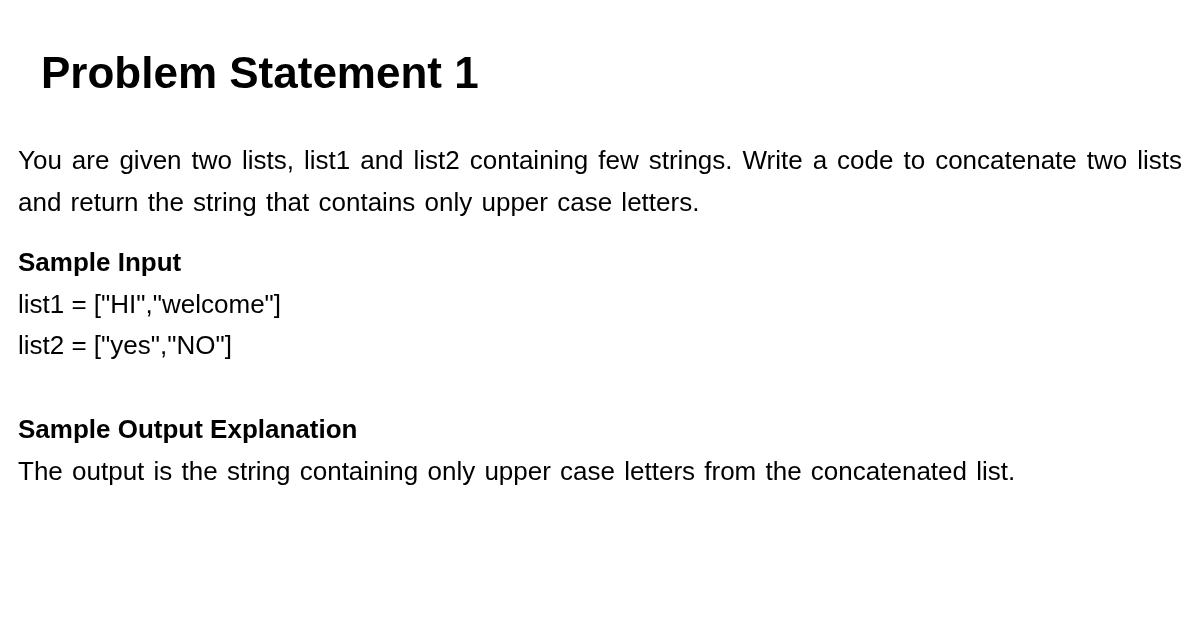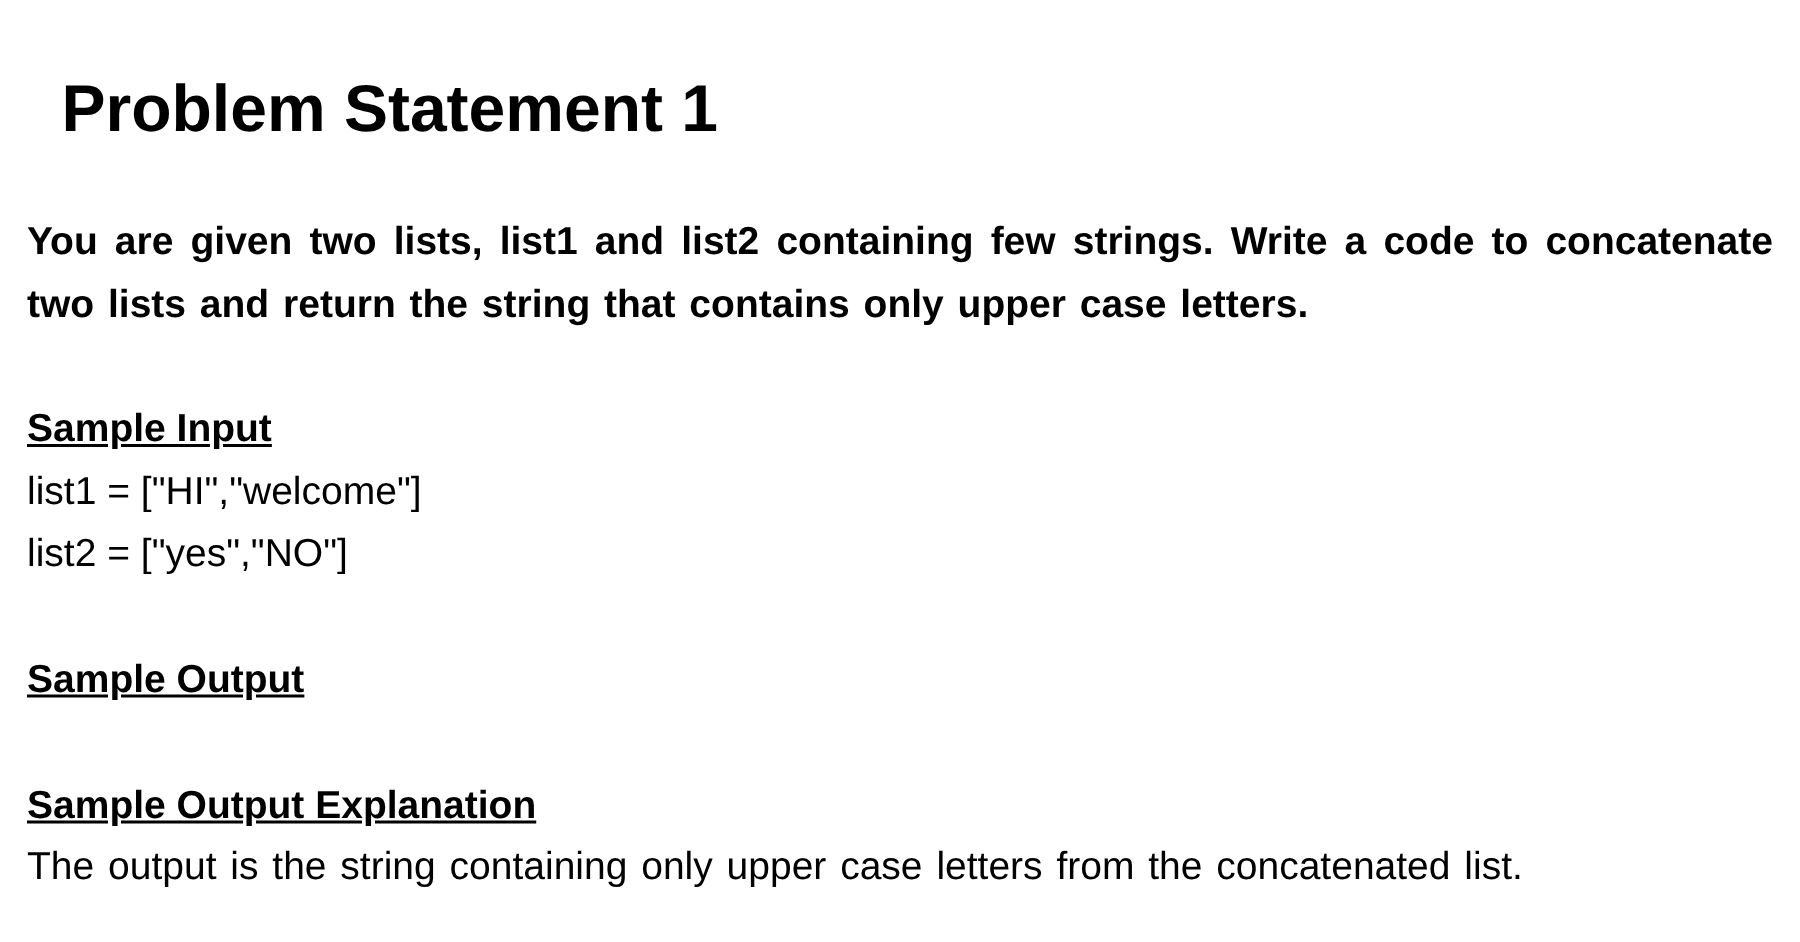--- a/index.html
+++ b/index.html
@@ -19,35 +19,33 @@
       font-size: 44px;
       font-weight: bold;
       margin-bottom: 42px;
       letter-spacing: 0px;
       margin-left: 23px;
     }
     .description {
       font-size: 26px;
       line-height: 1.6;
       text-align: justify;
-      margin-bottom: 42px;
+      margin-bottom: 19px;
       word-spacing: 2px;
-      font-weight: bold;
     }
     .section {
       margin-bottom: 42px;
     }
     .section-last {
       margin-bottom: 0;
     }
     .section-heading {
       font-size: 26px;
       font-weight: bold;
       line-height: 1.6;
-      text-decoration: underline;
     }
     .section-content {
       font-size: 26px;
       line-height: 1.6;
     }
     .section-content-justify {
       text-align: justify;
       word-spacing: 2px;
     }
   </style>
@@ -58,19 +56,18 @@
 
 <p class="description">You are given two lists, list1 and list2 containing few strings. Write a code to concatenate two lists and return the string that contains only upper case letters.</p>
 
 <div class="section">
   <div class="section-heading">Sample Input</div>
   <div class="section-content">list1 = ["HI","welcome"]</div>
   <div class="section-content">list2 = ["yes","NO"]</div>
 </div>
 
 <div class="section">
-  <div class="section-heading">Sample Output</div>
 </div>
 
 <div class="section section-last">
   <div class="section-heading">Sample Output Explanation</div>
   <div class="section-content section-content-justify">The output is the string containing only upper case letters from the concatenated list.</div>
 </div>
 
 </body></html>

